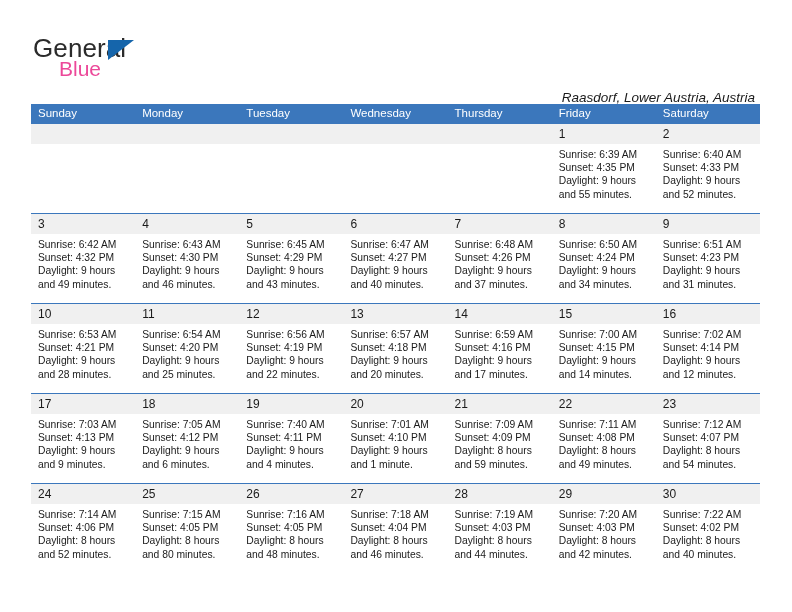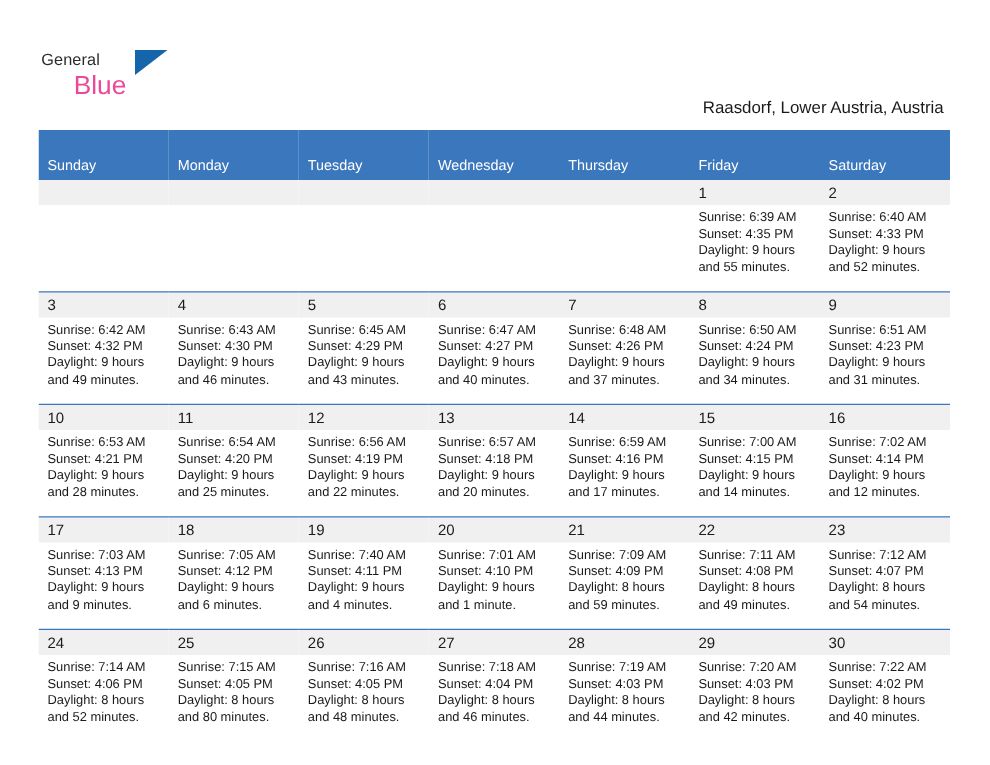--- a/index.html
+++ b/index.html
@@ -33,21 +33,21 @@
     position: absolute;
     left: 33px;
     top: 36px;
     width: 180px;
     height: 48px;
   }
   .logo-general {
     position: absolute;
     left: 0;
     top: 0;
-    font-size: 13px;
+    font-size: 26px;
     color: #2b2b2b;
     letter-spacing: 0.1px;
     line-height: 24px;
     font-family: "Liberation Sans", sans-serif;
   }
   .logo-blue {
     position: absolute;
     left: 26px;
     top: 21px;
     font-size: 21px;
@@ -72,47 +72,48 @@
     font-size: 28px;
     font-weight: normal;
     color: #1a1a1a;
     text-align: right;
     line-height: 34px;
     white-space: nowrap;
   }
   .subtitle {
     position: absolute;
     right: 37px;
-    top: 78px;
+    top: 90px;
     font-size: 13.5px;
     color: #1a1a1a;
     text-align: left;
     line-height: 16px;
     white-space: nowrap;
+    font-style: italic;
   }
 
   
   .calendar {
     position: absolute;
     left: 31px;
     top: 104px;
     width: 729px;
   }
   table.cal {
     border-collapse: collapse;
     table-layout: fixed;
     width: 729px;
   }
   table.cal th {
     background: #3b77bc;
     color: #ffffff;
     font-size: 11.5px;
     font-weight: normal;
     text-align: left;
-    padding: 23px 0 5px 7px;
+    padding: 3px 0 5px 7px;
     height: 12px;
     vertical-align: middle;
     border: none;
   }
   table.cal td {
     width: 104.14px;
     height: 89px;
     vertical-align: top;
     padding: 0;
     border-top: 1px solid #3b77bc;

